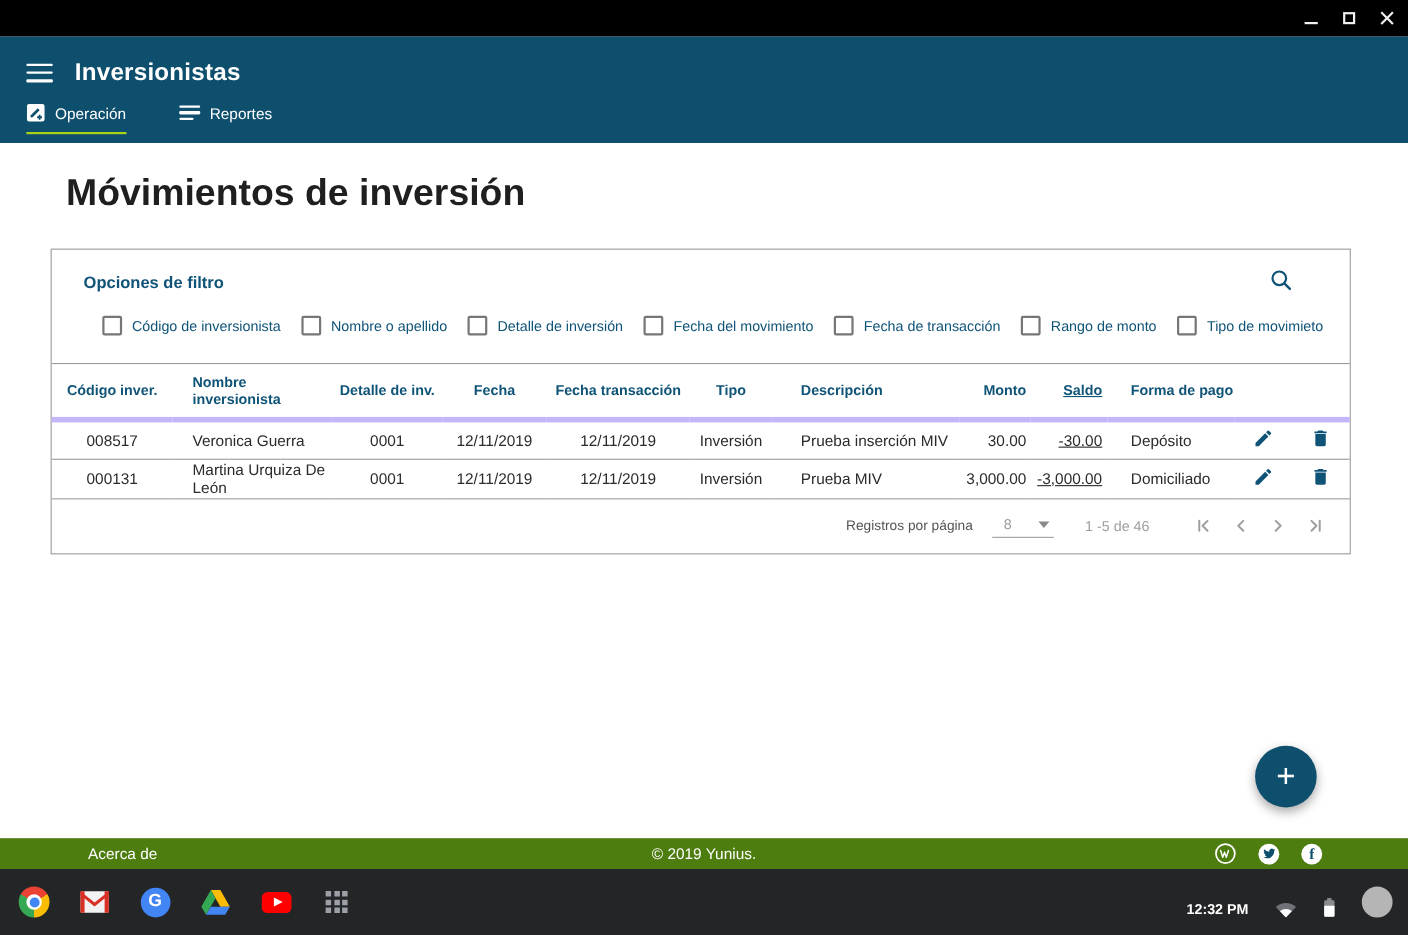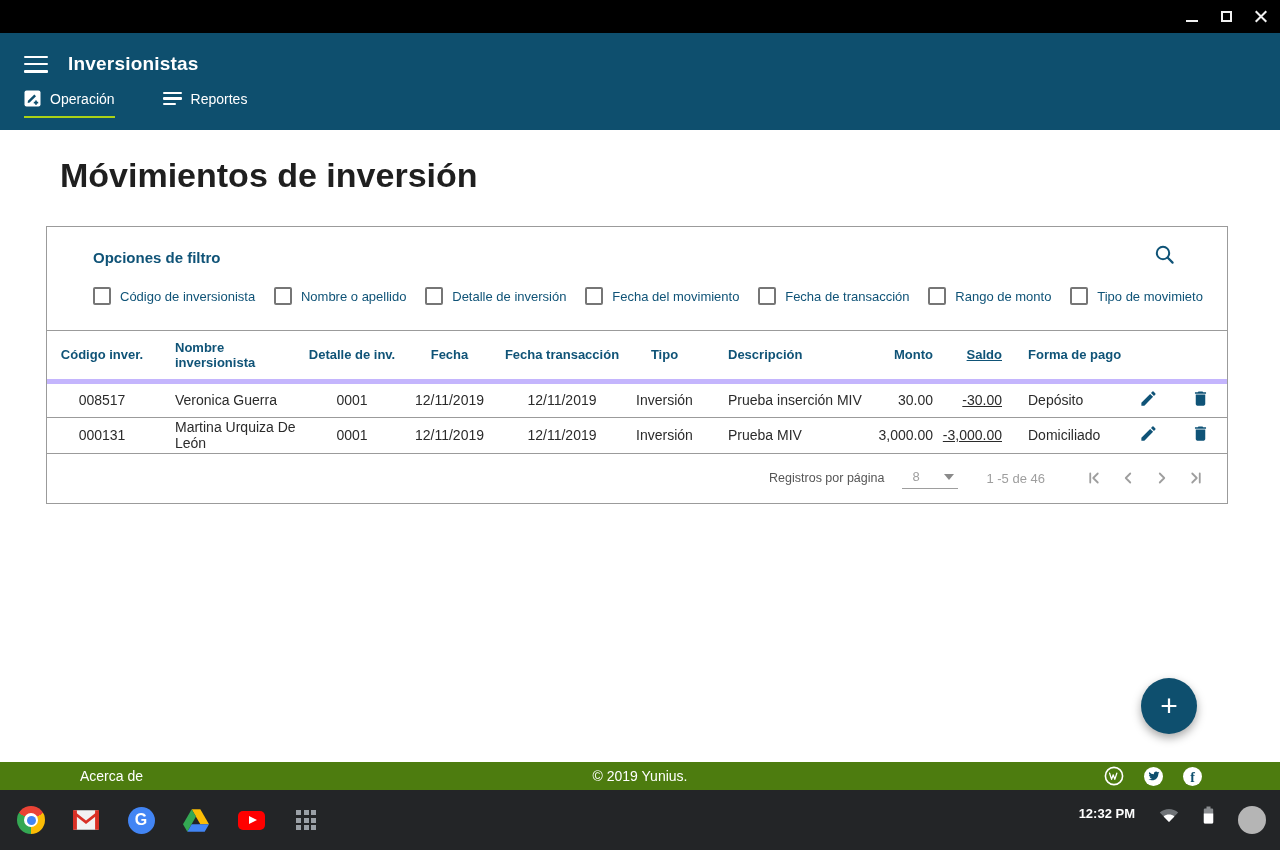--- a/index.html
+++ b/index.html
@@ -20,38 +20,38 @@
       width:2px; height:15px; background:#f1f1f1; }
   .close-glyph::before { transform:rotate(45deg); }
   .close-glyph::after { transform:rotate(-45deg); }
 
   
   .app-header { height:97px; background:#0e4f6e; color:#fff; overflow:hidden; }
   .header-top { display:flex; align-items:center; padding:20px 0 0 24px; }
   .hamburger { width:24px; height:17px; display:flex; flex-direction:column; justify-content:space-between;
                background:none; border:none; cursor:pointer; }
   .hamburger span { display:block; width:24px; height:2.5px; background:#fff; border-radius:1px; }
-  .app-title { margin-left:20px; font-size:19px; font-weight:bold; letter-spacing:.2px; }
+  .app-title { margin-left:20px; font-size:22px; font-weight:bold; letter-spacing:.2px; }
   .tabs { display:flex; padding-left:24px; gap:48px; margin-top:15px; }
   .tab { display:flex; align-items:center; gap:9px; font-size:14px; color:#fff;
          padding-bottom:9px; border-bottom:2px solid transparent; cursor:pointer; }
   .tab.active { border-bottom-color:#aad216; }
   .tab-icon svg { display:block; }
   .lines-icon { display:flex; flex-direction:column; gap:3px; }
   .lines-icon i { display:block; height:2.5px; background:#fff; border-radius:1px; }
   .lines-icon i:nth-child(1){width:19px;} .lines-icon i:nth-child(2){width:19px;} .lines-icon i:nth-child(3){width:13px;}
 
   
   .main { position:relative; height:632px; background:#fff; }
   .page-title { position:absolute; left:60px; top:26px; font-size:34px; font-weight:bold; color:#1f1f1f; }
 
   .card { position:absolute; left:46px; top:96px; width:1182px; border:1px solid #9b9b9b; background:#fff; }
 
   .filter-section { position:relative; height:104px; border-bottom:1px solid #9b9b9b; }
-  .filter-title { position:absolute; left:46px; top:22px; font-size:15px; font-weight:bold; color:#0f5377; }
+  .filter-title { position:absolute; left:29px; top:22px; font-size:15px; font-weight:bold; color:#0f5377; }
   .search-btn { position:absolute; right:50px; top:16px; background:none; border:none; cursor:pointer; }
   .filter-options { position:absolute; left:0; right:0; top:60px; display:flex;
                     justify-content:space-between; padding:0 24px 0 46px; }
   .filter-opt { display:flex; align-items:center; gap:9px; cursor:pointer; }
   .cbox { width:18px; height:18px; border:2px solid #767676; border-radius:2px; background:#fff; flex:none; }
   .filter-opt .lbl { font-size:13px; color:#0f5377; white-space:nowrap; }
 
   .action-row { position:relative; height:58px; border-bottom:1px solid #9b9b9b; }
   .apply-btn { position:absolute; right:24px; top:13px; height:33px; padding:0 13px;
                background:#4e81a0; color:#fff; font-size:15px; font-weight:bold;
@@ -108,21 +108,21 @@
                  background:conic-gradient(from 60deg,#fbbc05 0 120deg,#34a853 0 240deg,#ea4335 0 360deg); }
   .chrome-white { position:absolute; left:7px; top:7px; width:14px; height:14px; border-radius:50%; background:#fff; }
   .chrome-blue { position:absolute; left:2.5px; top:2.5px; width:9px; height:9px; border-radius:50%; background:#4285f4; }
   .icon-google { width:27px; height:27px; border-radius:50%; background:#4285f4; color:#fff;
                  font-weight:bold; font-size:16px; display:flex; align-items:center; justify-content:center; }
   .icon-youtube { width:27px; height:19px; background:#f00; border-radius:5px; position:relative; }
   .icon-youtube::after { content:""; position:absolute; left:11px; top:5.5px; width:0; height:0;
         border-left:8px solid #fff; border-top:4.5px solid transparent; border-bottom:4.5px solid transparent; }
   .icon-grid { display:grid; grid-template-columns:repeat(3,5px); grid-template-rows:repeat(3,5px); gap:2.5px; }
   .icon-grid i { background:#9aa0a6; }
-  .shelf-right { position:absolute; right:14px; display:flex; align-items:flex-start; gap:24px; }
+  .shelf-right { position:absolute; right:14px; display:flex; align-items:flex-end; gap:24px; }
   .clock { color:#fff; font-size:13px; font-weight:bold; }
   .status-btn { background:none; border:none; cursor:pointer; padding:0; display:flex; }
   .avatar { width:28px; height:28px; border-radius:50%; background:#b5b5b5; border:none; cursor:pointer; }
 </style>
 </head>
 <body>
 
 <div class="screen">
 
   <div class="titlebar">

